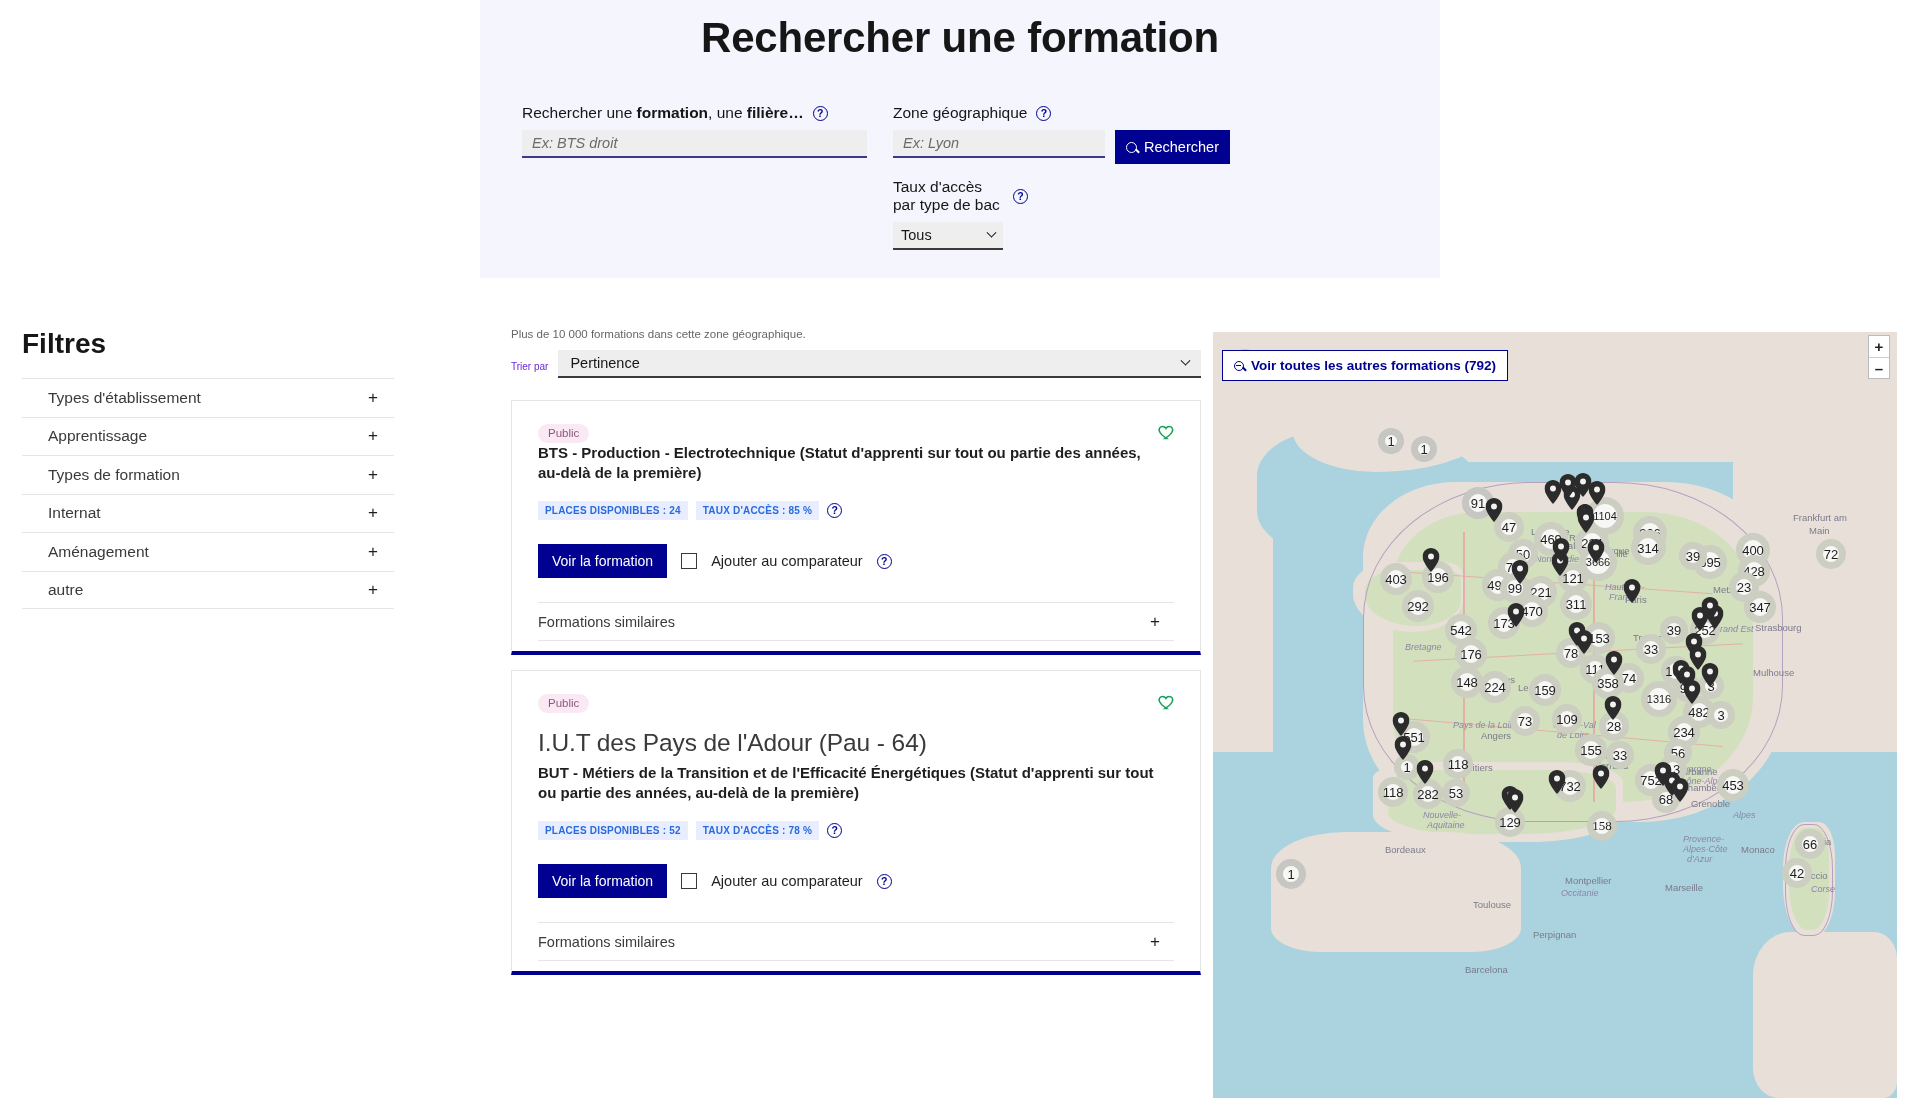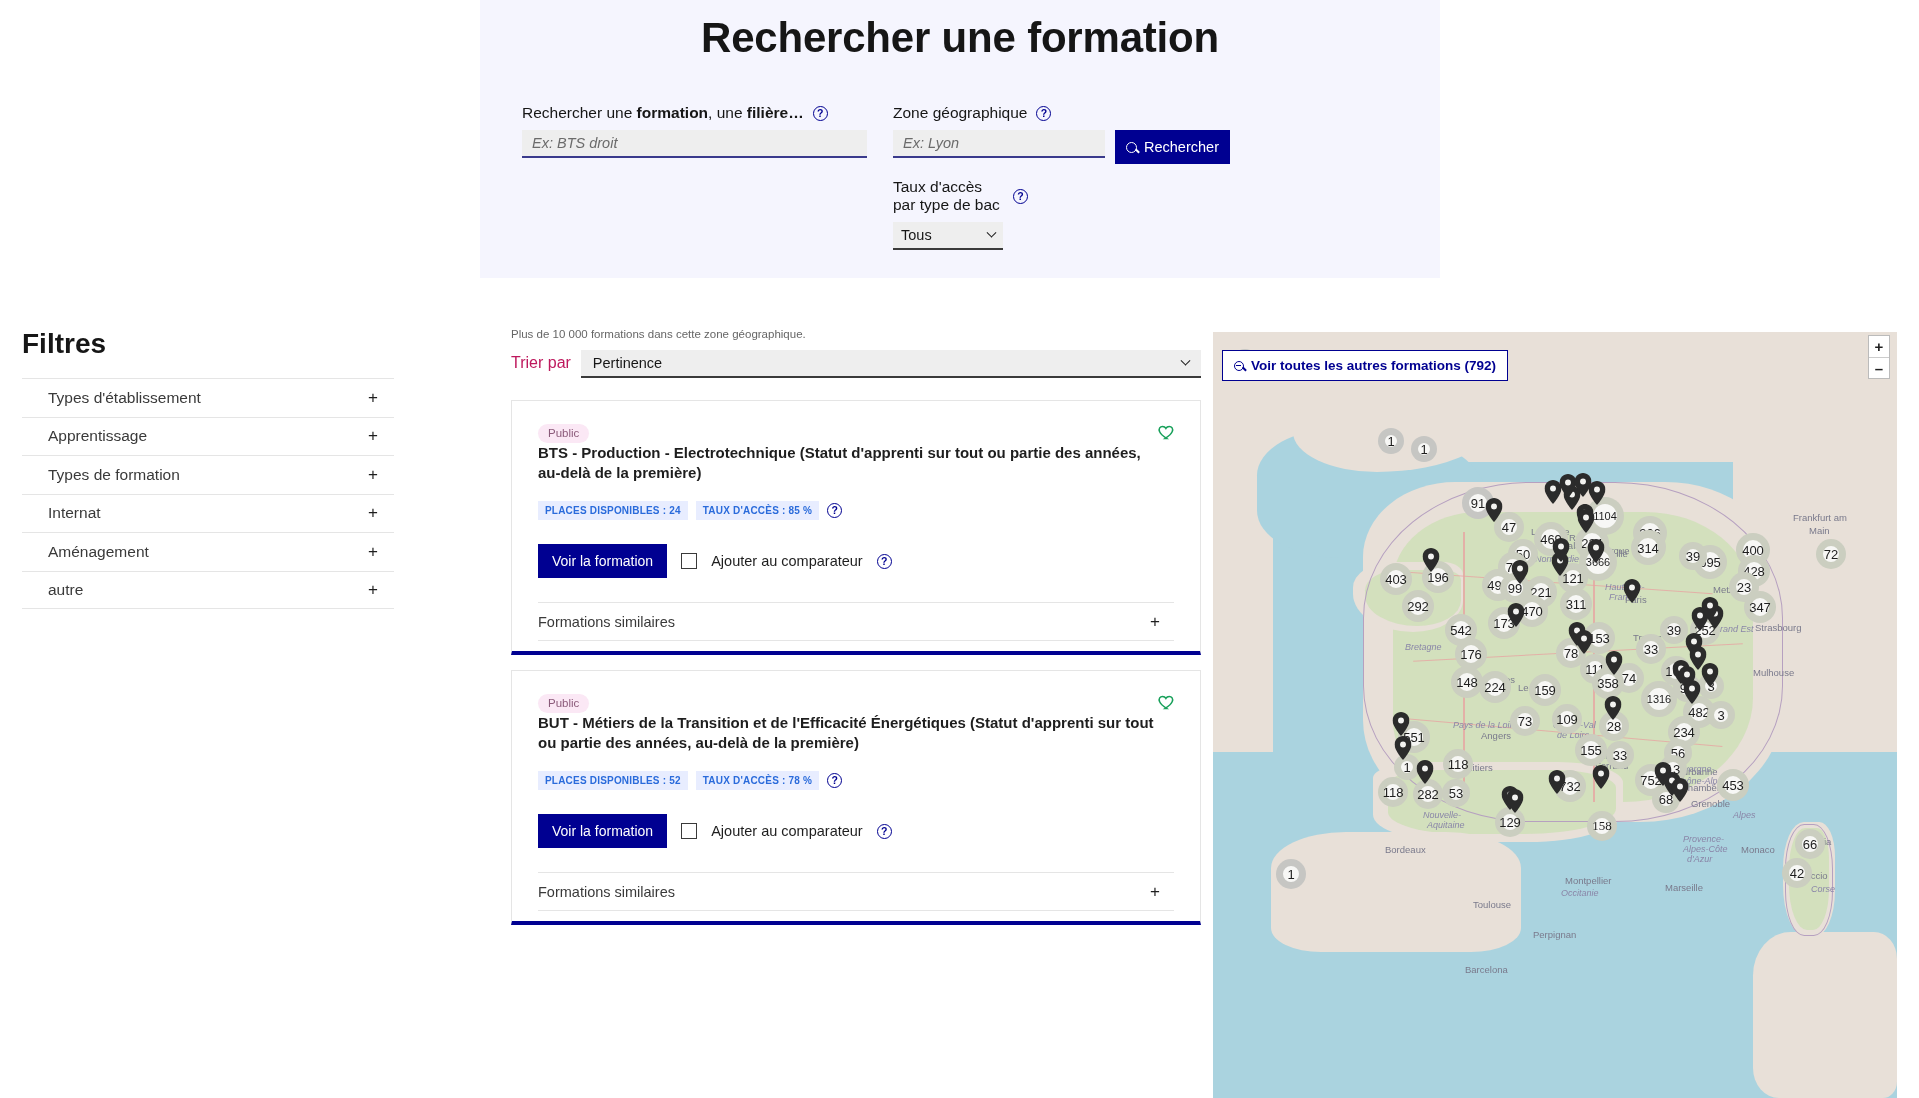--- a/index.html
+++ b/index.html
@@ -160,21 +160,21 @@
     font-size: 11.5px;
     color: #666666;
     margin-bottom: 10px;
   }
   .sort-bar {
     display: flex;
     align-items: flex-end;
     gap: 10px;
     margin-bottom: 22px;
   }
-  .sort-label { font-size: 16px; color: #be185d; padding-bottom: 6px; }
+  .sort-label { font-size: 10px; color: #6d28d9; padding-bottom: 6px; }
   .sort-select {
     flex: 1;
     height: 28px;
     background: #eeeeee;
     border-bottom: 2px solid #3a3a3a;
     font-size: 14.5px;
     color: #161616;
     display: flex;
     align-items: center;
     justify-content: space-between;
@@ -497,20 +497,21 @@
     </div>
   </div>
 
   <div class="card">
     <span class="tag-public">Public</span>
     <span class="heart">
       <svg width="19" height="18" viewBox="0 0 24 24" fill="none" stroke="#18a05a" stroke-width="2">
           <path d="M12 20.5s-7.5-4.7-9.3-9.1C1.3 7.8 3.3 4.5 6.8 4.5c2 0 3.6 1.1 4.4 2.6.8-1.5 2.4-2.6 4.4-2.6 3.5 0 5.5 3.3 4.1 6.9-1.8 4.4-9.3 9.1-9.3 9.1z"></path>
         </svg>
     </span>
+    <div class="card-title">I.U.T des Pays de l'Adour (Pau - 64)</div>
     <div class="card-sub">BUT - Métiers de la Transition et de l'Efficacité Énergétiques (Statut d'apprenti sur tout ou partie des années, au-delà de la première)</div>
     <div class="badges">
       <span class="badge-blue">PLACES DISPONIBLES : 52</span>
       <span class="badge-blue">TAUX D'ACCÈS : 78 %</span>
       <span class="help-icon">?</span>
     </div>
     <div class="card-actions">
       <button class="btn-primary">Voir la formation</button>
       <span class="chk"></span>
       <span class="chk-label">Ajouter au comparateur</span>

